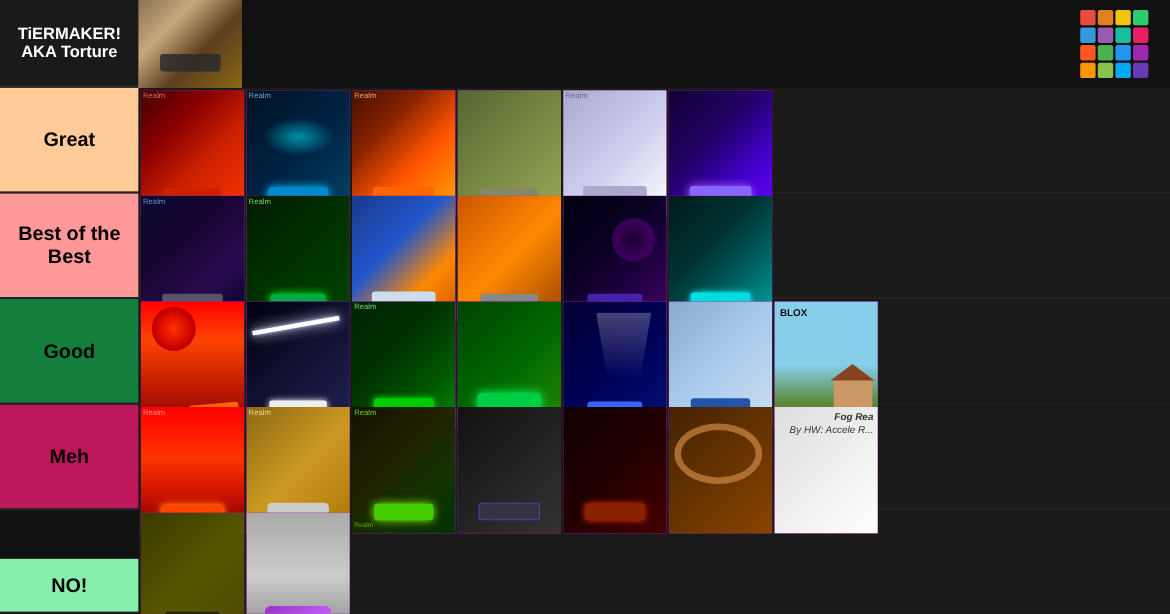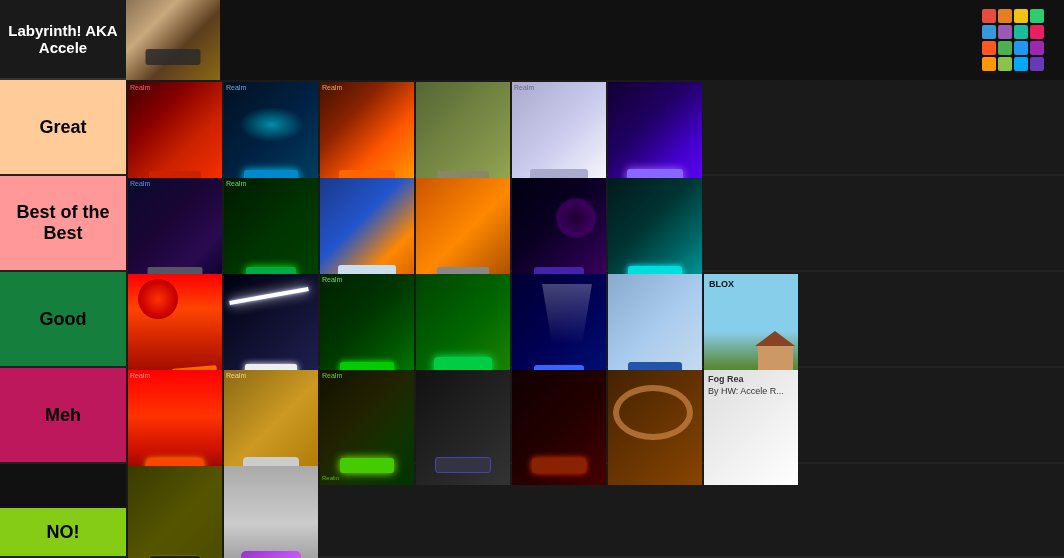--- a/index.html
+++ b/index.html
@@ -140,29 +140,30 @@
       right: 0;
       bottom: 0;
       display: flex;
       flex-direction: column;
     }
 
     .fog-text {
       font-size: 9px;
       color: #333;
       padding: 4px;
-      text-align: left;
+      text-align: right;
       line-height: 1.3;
+      font-style: italic;
     }
   </style>
 </head>
 <body>
 
 <div class="header-left">
-  <span>Labyrinth! AKA Accele</span>
+  <span>TiERMAKER! AKA Torture</span>
 </div>
 
 <div class="header-img-placeholder">
 
   <div style="width:100%;height:100%;background:linear-gradient(135deg,#8B7355 0%,#c8a87c 30%,#5c3d1e 60%,#8B6914 100%);position:relative;">
     <div style="position:absolute;bottom:15px;left:50%;transform:translateX(-50%);width:55px;height:16px;background:#2a2a2a;border-radius:3px;opacity:0.85;"></div>
   </div>
 </div>
 
 <div class="header-right">
@@ -403,21 +404,21 @@
         <div style="width:100%;height:100%;background:linear-gradient(135deg,#dddddd 0%,#eeeeee 50%,#ffffff 100%);position:relative;">
           <div class="fog-text">
             <strong>Fog Rea</strong><br>By HW: Accele R...
           </div>
         </div>
       </div>
     </div>
   </div>
 
   <div class="tier-row" style="flex:1;">
-    <div class="tier-label" style="background:#84cc16;margin-top:44px;">
+    <div class="tier-label" style="background:#86efac;margin-top:44px;">
       <span>NO!</span>
     </div>
     <div class="tier-items">
 
       <div class="tier-item">
         <div style="width:100%;height:100%;background:linear-gradient(135deg,#3a3a00 0%,#555500 50%,#4a4a00 100%);position:relative;">
           <div style="position:absolute;bottom:12px;left:50%;transform:translateX(-50%);width:52px;height:14px;background:#222200;border-radius:3px;border:1px solid #666600;"></div>
         </div>
       </div>
 

